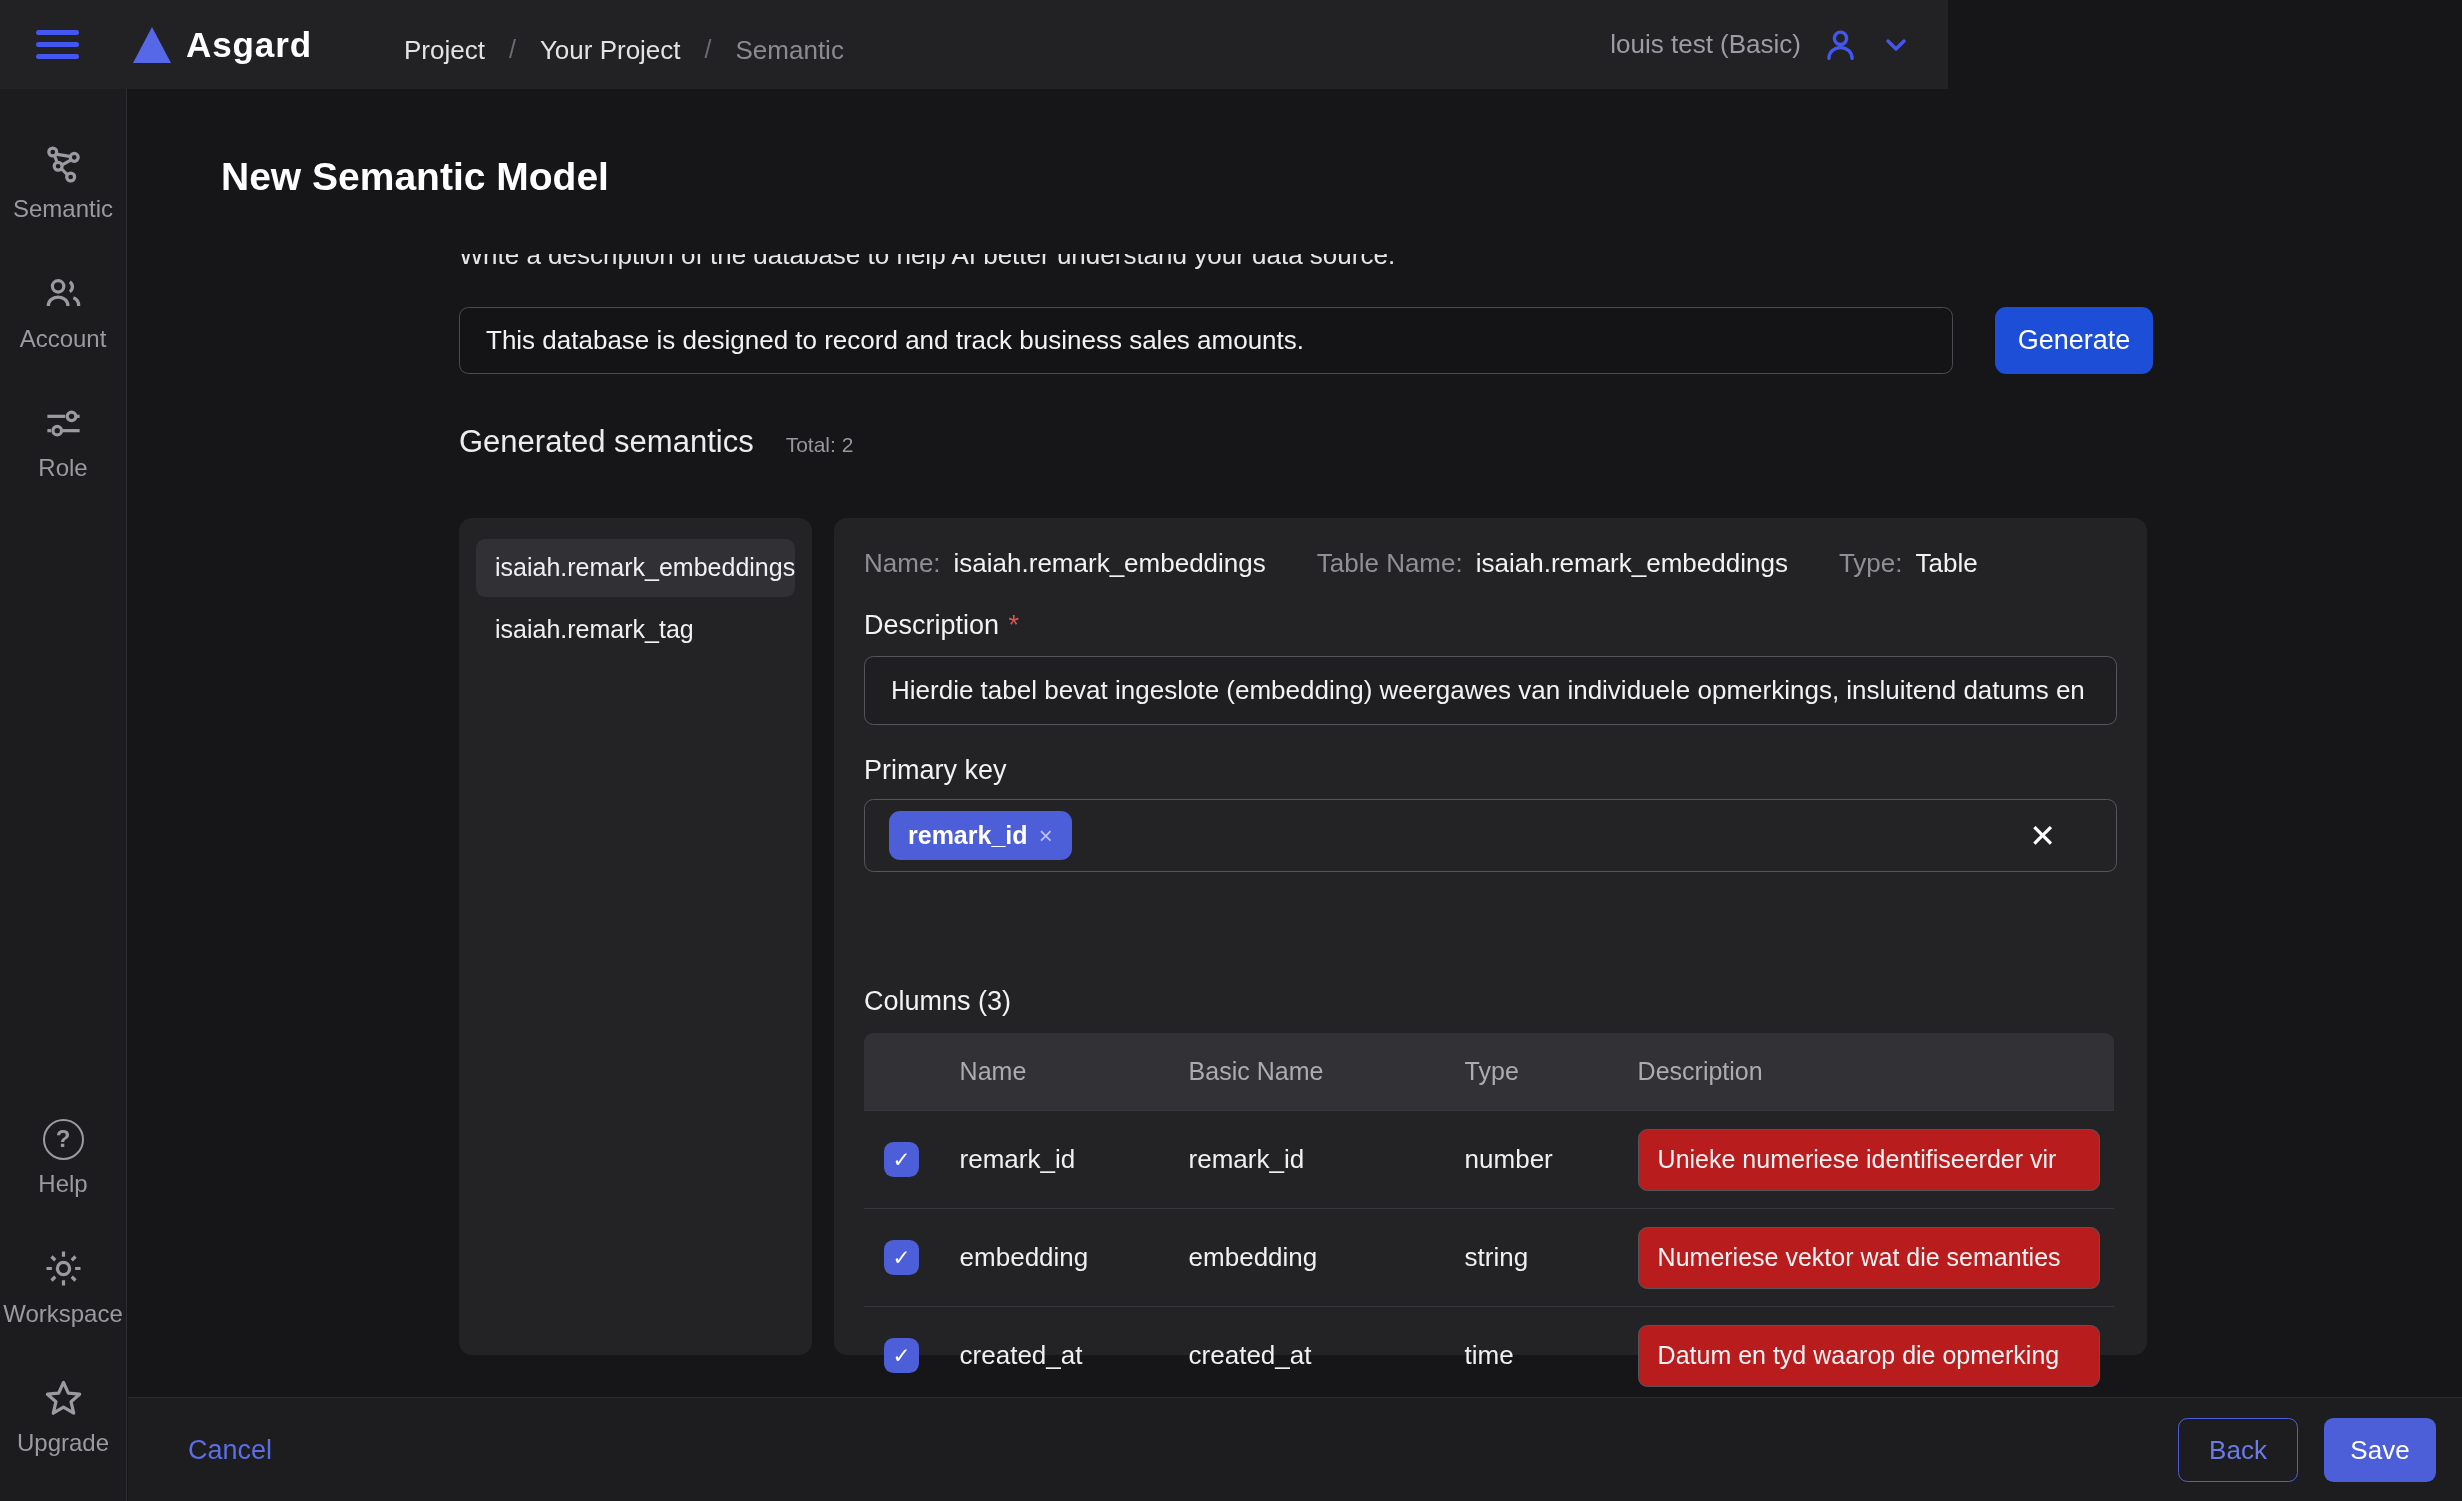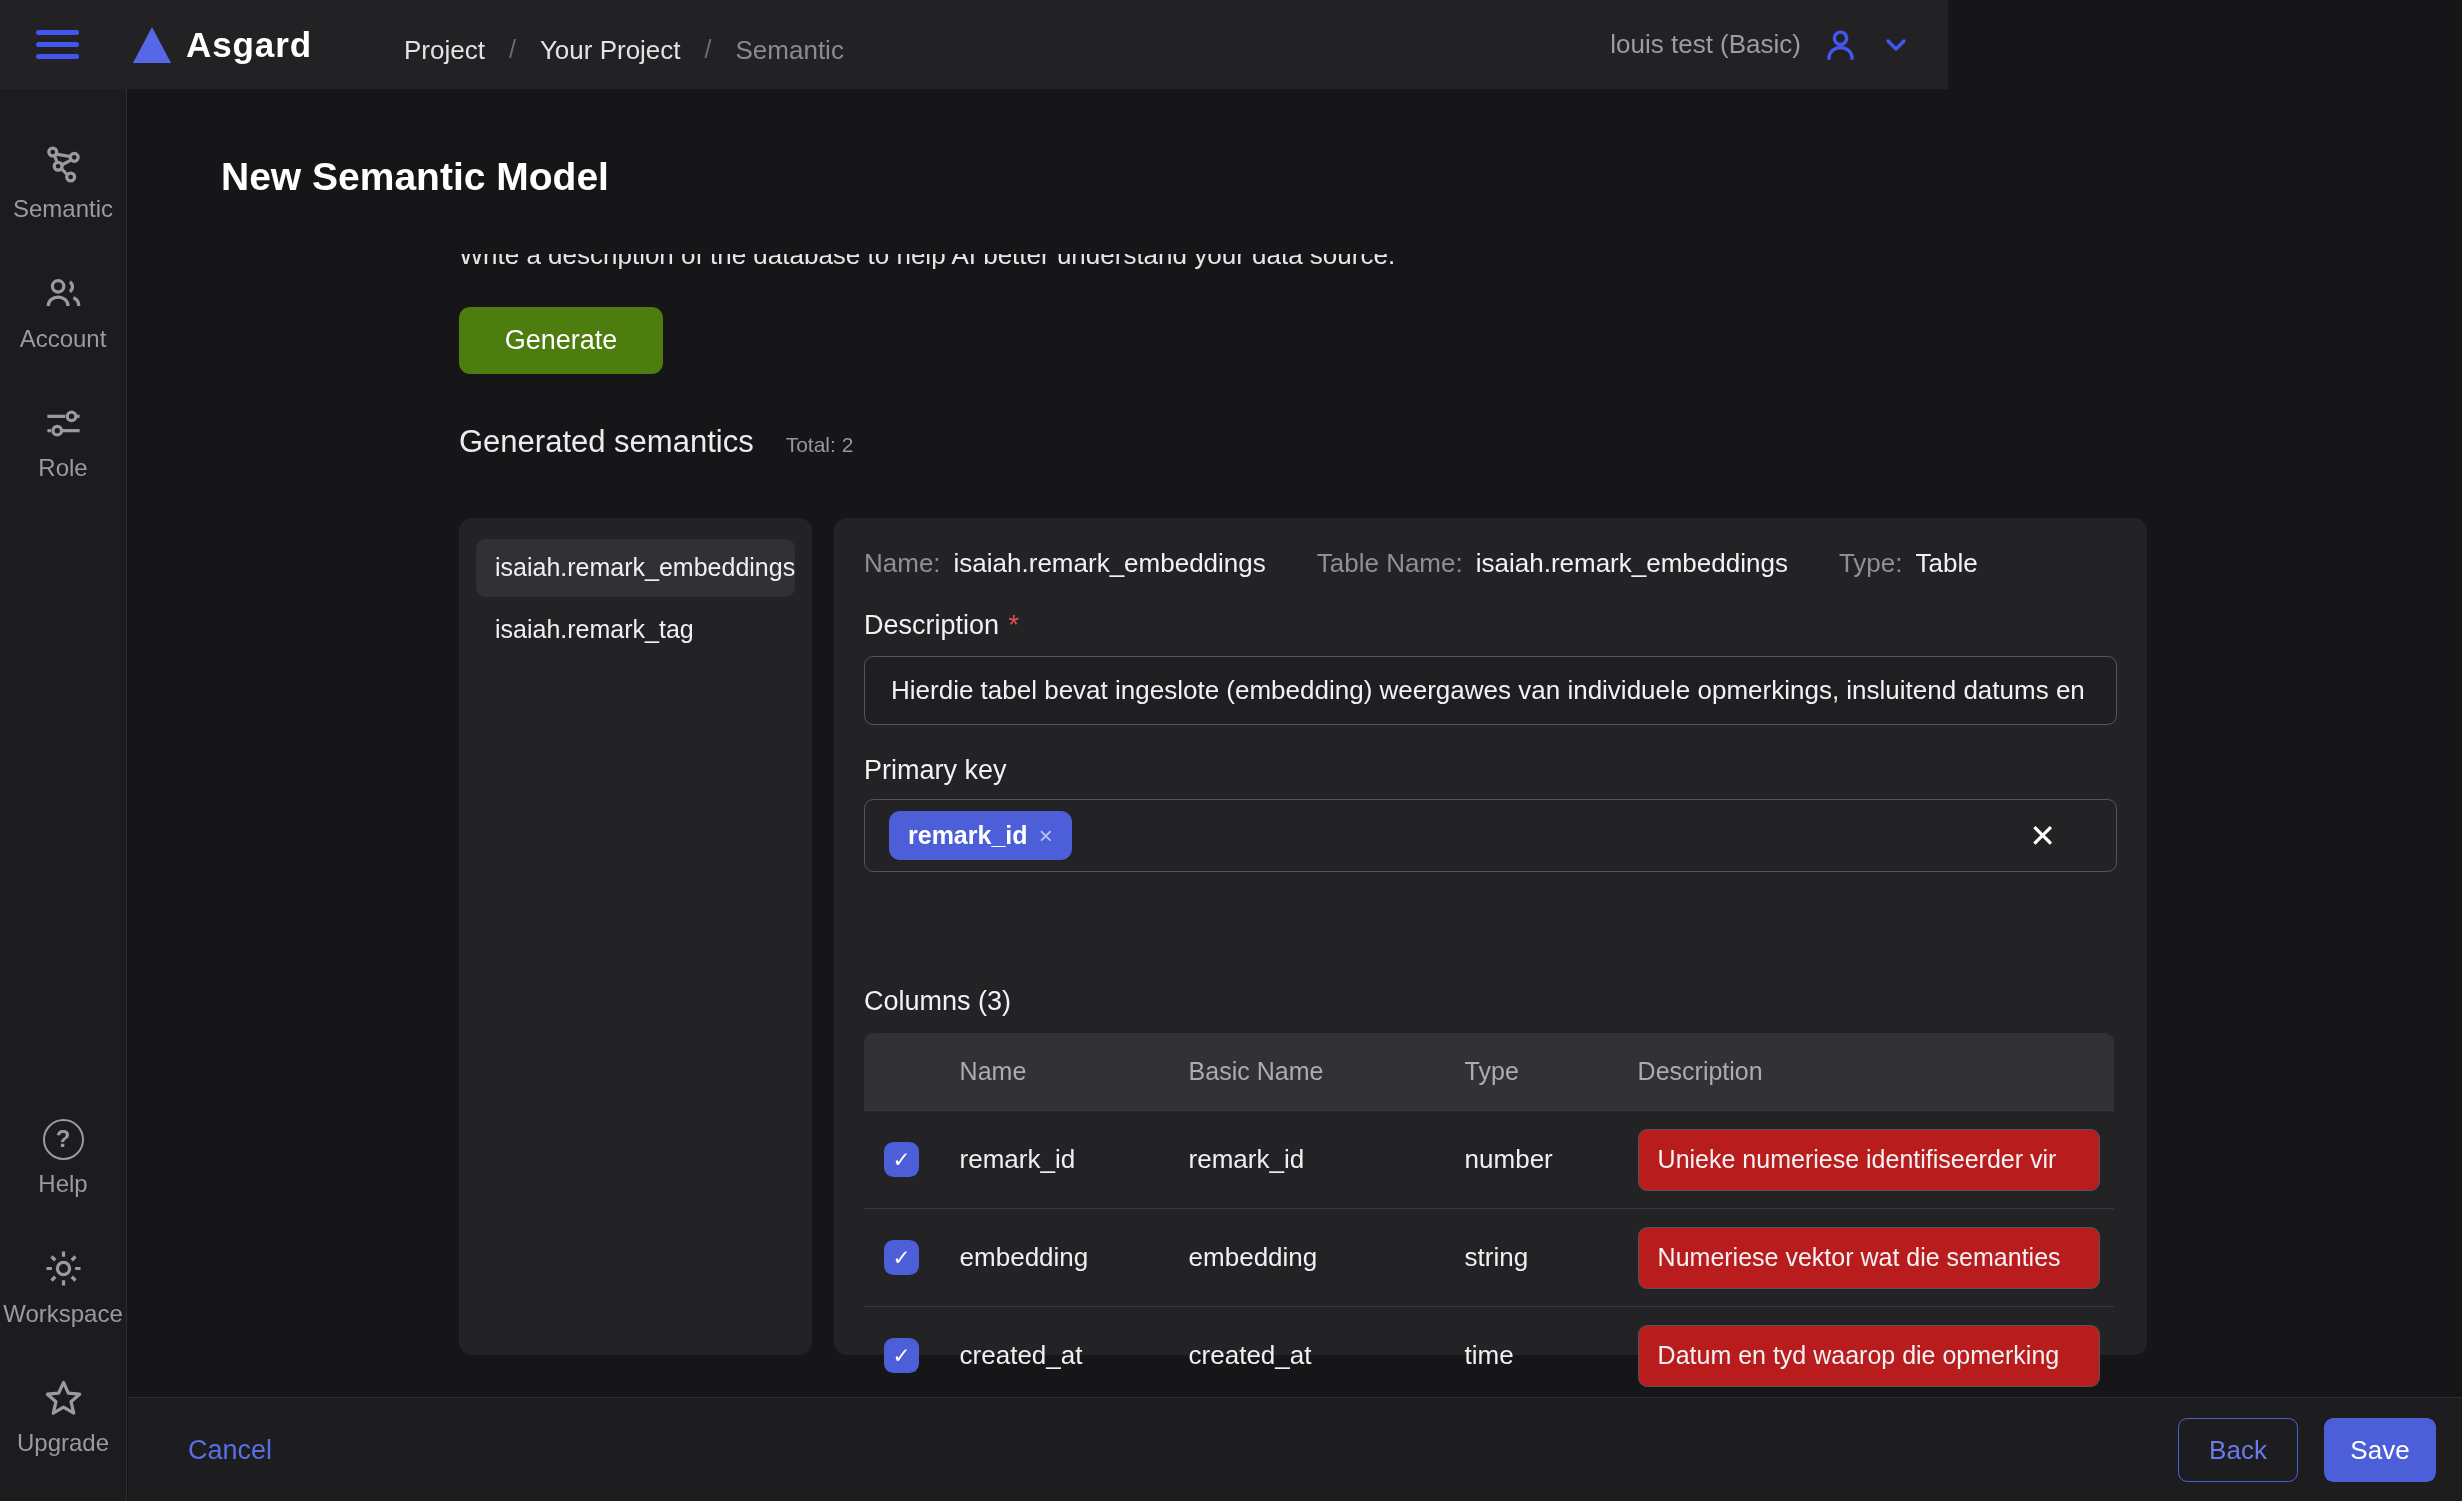--- a/index.html
+++ b/index.html
@@ -56,22 +56,22 @@
   .instruction-clip { position:absolute; left:331px; top:165px; width:1498px; height:19px; overflow:hidden; }
   .instruction-clip .txt { display:block; margin-top:-14px; font-size:26px; color:#e6e6e8; white-space:nowrap; }
   .gen-row { position:absolute; left:331px; top:218px; width:1874px; height:67px; display:flex; }
   .text-input {
     background:#141416; border:0.9px solid #4b4b50; border-radius:9.4px;
     color:#f2f2f4; font-size:26px; font-family:"Liberation Sans", sans-serif;
     padding:0 26px; outline:none;
   }
   .db-desc-input { width:1494px; height:67px; }
   .generate-btn {
-    width:204px; height:67px; border:none; border-radius:11.2px;
-    background:#4d7c0f; color:#fff; font-size:27px; font-family:"Liberation Sans", sans-serif;
+    margin-left:42px; width:158px; height:67px; border:none; border-radius:11.2px;
+    background:#1d4ed8; color:#fff; font-size:27px; font-family:"Liberation Sans", sans-serif;
     cursor:pointer;
   }
   .section-row { position:absolute; left:331px; top:335px; display:flex; align-items:baseline; gap:32px; }
   .section-title { font-size:31px; font-weight:500; color:#ececee; }
   .section-total { font-size:21px; color:#97979d; }
   
   .list-panel {
     position:absolute; left:331px; top:429px; width:353px; height:837px;
     background:#232326; border-radius:13px; padding:20.6px 17px;
   }
@@ -243,20 +243,21 @@
 </div>
 
 <div class="main">
   <div class="page-title">New Semantic Model</div>
 
   <div class="instruction-clip">
     <span class="txt">Write a description of the database to help AI better understand your data source.</span>
   </div>
 
   <div class="gen-row">
+    <input class="text-input db-desc-input" readonly="" value="This database is designed to record and track business sales amounts." style="">
     <button class="generate-btn">Generate</button>
   </div>
 
   <div class="section-row">
     <span class="section-title">Generated semantics</span>
     <span class="section-total">Total: 2</span>
   </div>
 
   <div class="list-panel">
     <div class="list-item selected">isaiah.remark_embeddings</div>

